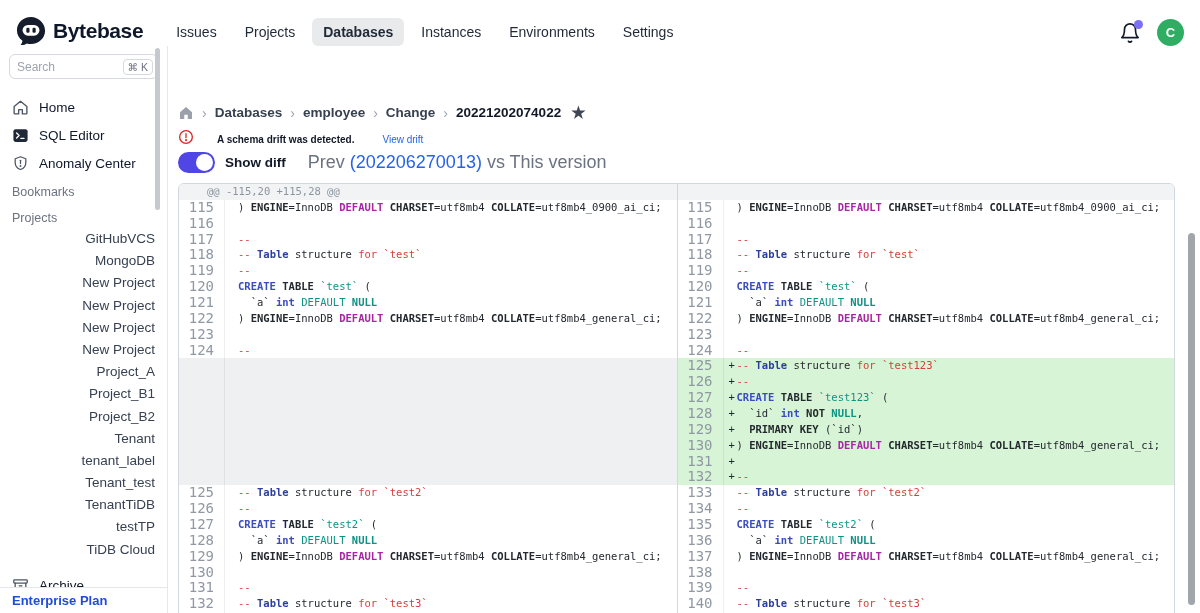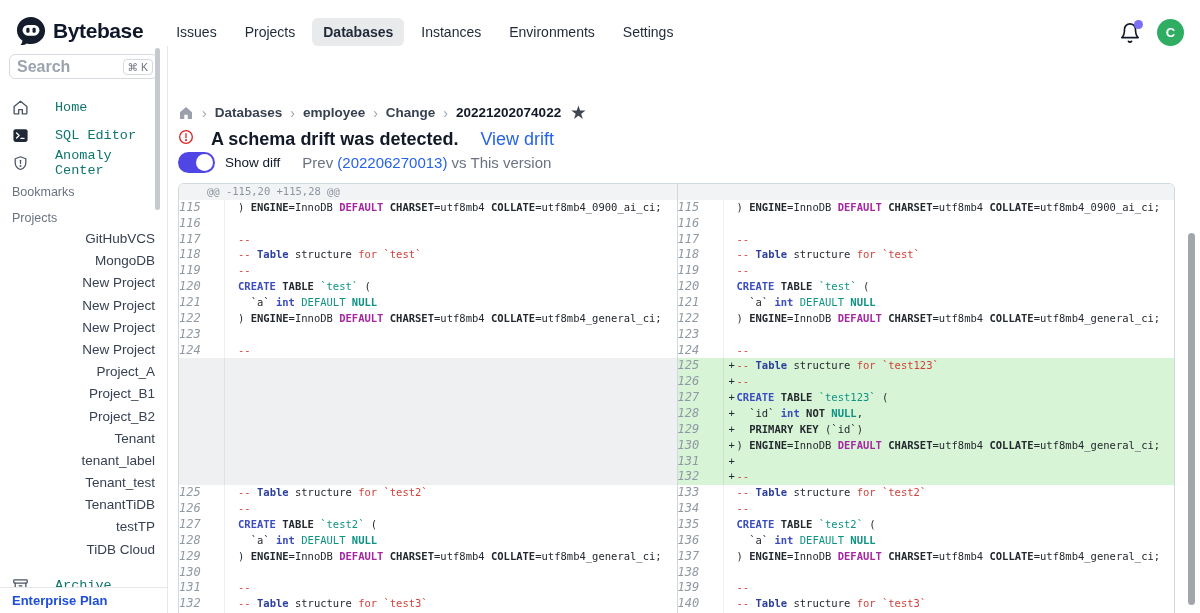--- a/index.html
+++ b/index.html
@@ -16,59 +16,59 @@
   .nav-right { margin-left:auto; display:flex; align-items:center; gap:16px; }
   .bell-wrap { position:relative; width:22px; height:22px; }
   .bell-dot { position:absolute; top:-2px; right:-2px; width:9px; height:9px; border-radius:50%; background:#7b70f5; }
   .avatar { width:27px; height:27px; border-radius:50%; background:#2fae63; color:#fff;
     font-size:13px; font-weight:700; display:flex; align-items:center; justify-content:center; }
 
   
   .sidebar { position:absolute; top:46px; left:0; bottom:0; width:168px; border-right:1px solid #e5e7eb; background:#fff; padding:8px 0 0 0; }
   .search-box { margin:0 9px 14px 9px; height:25px; border:1px solid #d6d9de; border-radius:6px;
     display:flex; align-items:center; padding:0 4px 0 7px; }
-  .search-box input { border:none; outline:none; width:100%; font-size:16px; color:#374151; font-family:inherit;font-weight:bold; }
+  .search-box input { border:none; outline:none; width:100%; font-size:12px; color:#374151; font-family:inherit; }
   .search-box input::placeholder { color:#9ca3af; }
   .kbd-badge { border:1px solid #d6d9de; border-radius:4px; font-size:10.5px; color:#6b7280; padding:1px 4px; white-space:nowrap; }
-  .side-item { display:flex; align-items:center; gap:26px; height:28px; padding:0 12px; font-size:13.5px; color:#0f766e; cursor:pointer;font-family:Liberation Mono, monospace; }
+  .side-item { display:flex; align-items:center; gap:10px; height:28px; padding:0 12px; font-size:13.5px; color:#0f172a; cursor:pointer; }
   .section-label { height:22px; margin-top:4px; padding:4px 12px 0 12px; font-size:12.5px; color:#6b7280; }
   .proj-item { height:22.2px; padding:2px 12px 0 24px; font-size:13.5px; color:#374151; cursor:pointer;text-align:right; }
   .archive-item { margin-top:10px; }
   .plan-footer { position:absolute; bottom:0; left:0; right:0; height:26px; border-top:1px solid #e5e7eb;
     padding:5px 0 0 12px; font-size:13px; font-weight:700; color:#1d4ed8; background:#fff; }
   .side-scrollthumb { position:absolute; top:2px; right:7px; width:5px; height:162px; background:#c6c9ce; border-radius:3px; }
 
   
   .main { position:absolute; top:46px; left:168px; right:0; bottom:0; background:#fff; }
   .breadcrumb { position:absolute; top:57px; left:10px; display:flex; align-items:center; gap:8px;
     font-size:13.5px; font-weight:600; color:#374151; }
   .crumb-sep { color:#9ca3af; font-size:14px; font-weight:400; }
   .crumb-last { font-weight:700; color:#111827; }
   .star { font-size:16px; color:#3f4754; margin-left:2px; }
 
-  .alert-row { position:absolute; top:83px; left:10px; display:flex; align-items:flex-start; gap:17px;
-    font-size:18px; font-weight:600; color:#111827; }
+  .alert-row { position:absolute; top:83px; left:10px; display:flex; align-items:flex-end; gap:23px;
+    font-size:10px; font-weight:600; color:#111827; }
   .alert-link { color:#2563eb; font-weight:500; margin-left:5px; cursor:pointer; }
 
   .toggle-row { position:absolute; top:106px; left:10px; display:flex; align-items:center; gap:10px; font-size:13.5px; }
   .toggle { width:37px; height:21px; border-radius:11px; background:#4f46e5; position:relative; cursor:pointer; flex:none; }
   .toggle-knob { position:absolute; top:2px; right:2px; width:17px; height:17px; border-radius:50%; background:#fff; }
-  .toggle-label { font-weight:400; color:#111827; }
-  .toggle-sub { color:#6b7280; font-size:15px;padding-left:12px; }
+  .toggle-label { font-weight:700; color:#111827; }
+  .toggle-sub { color:#6b7280; font-size:18px;padding-left:12px; }
   .toggle-sub .ver { color:#2563eb; }
 
   
   .diff-wrap { position:absolute; top:137px; left:10px; width:997px; height:471px;
     border:1px solid #d0d7de; border-radius:6px; overflow:hidden; display:flex; background:#fff;
     font-family:"DejaVu Sans Mono", monospace; font-size:10.5px; }
   .dpanel { width:50%; overflow:hidden; }
   .dpanel.right { border-left:1px solid #d0d7de; }
   .crow { display:flex; height:15.86px; line-height:15.86px; }
-  .ln { width:46px; flex:none; padding-right:10px; color:#8f98a3; font-size:12px;
-    border-right:1px solid rgba(27,31,36,0.07);font-style:italic; }
+  .ln { width:46px; flex:none; text-align:right; padding-right:10px; color:#8f98a3; font-size:14px;
+    border-right:1px solid rgba(27,31,36,0.07); }
   .sign { width:13px; flex:none; padding-left:5px; color:#1f2937; }
   .code { white-space:pre; }
   .hunkrow { background:#f2f3f5; color:#8c959f; padding-left:28px; white-space:pre; }
   .gaprow { background:#eff0f1; }
   .addrow { background:#d8f4d6; }
   .page-scrollbar { position:fixed; top:233px; right:5px; width:7px; height:372px; background:#a2a6ab; border-radius:4px; }
 
   
   .tk-p  { color:#24292f; }
   .tk-b  { color:#24292f; font-weight:700; }

